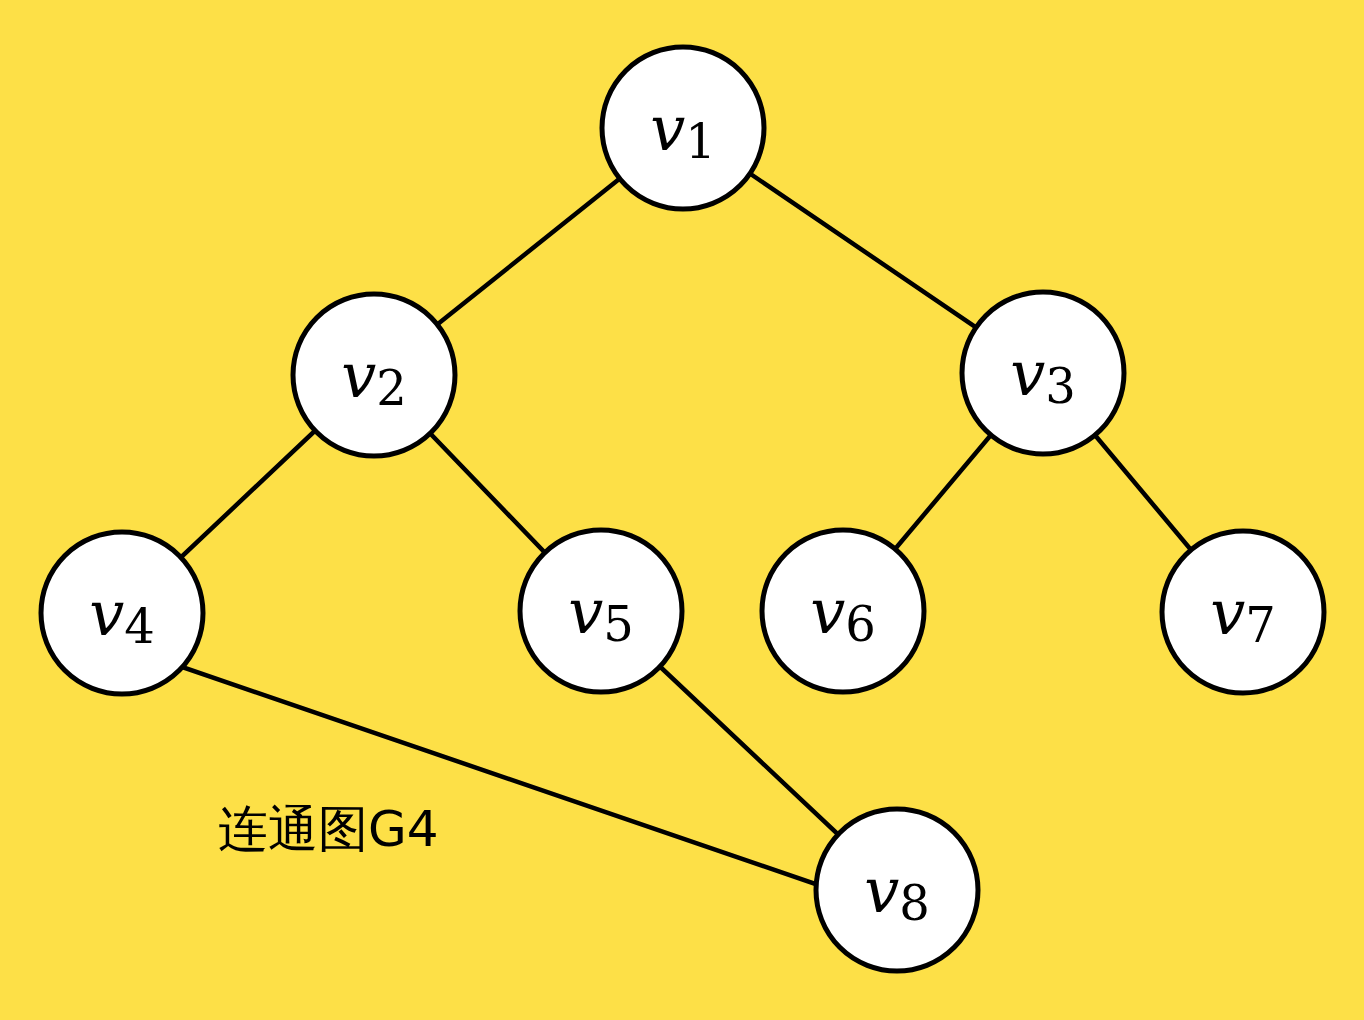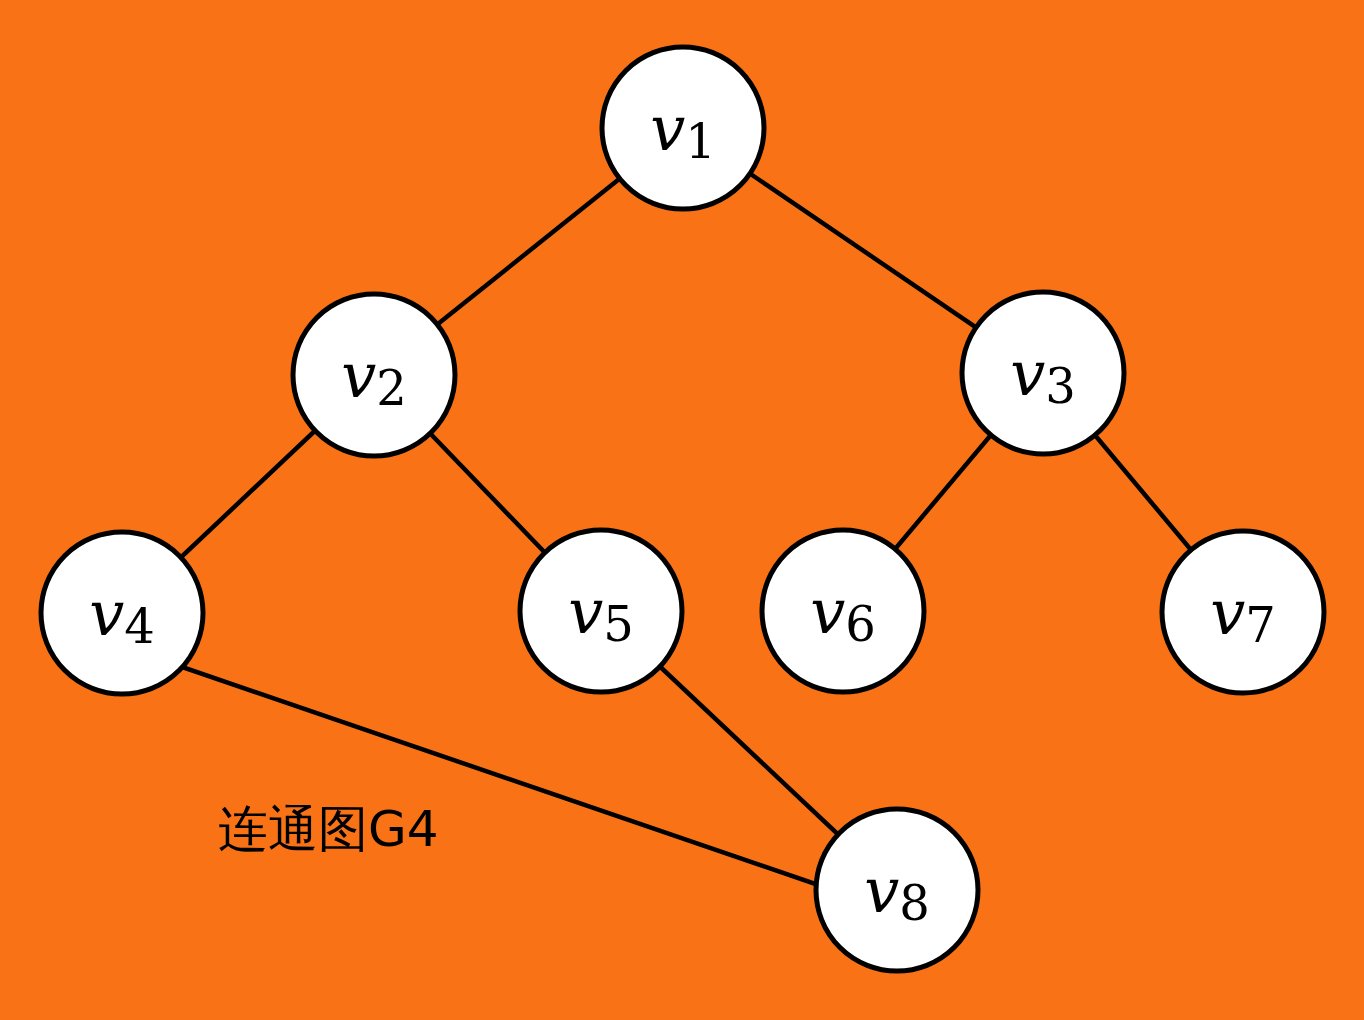--- a/index.html
+++ b/index.html
@@ -5,21 +5,21 @@
   html, body {
     margin: 0;
     padding: 0;
     background: #ffffff;
     font-family: "DejaVu Sans", "Liberation Sans", sans-serif;
   }
   .canvas {
     position: relative;
     width: 1364px;
     height: 1020px;
-    background: #f97316;
+    background: #fde047;
     overflow: hidden;
   }
   svg { display: block; }
   .node-circle { fill: #ffffff; }
   .node-label {
     font-family: "DejaVu Serif", "Liberation Serif", serif;
     fill: #000000;
   }
   .node-label .base { font-style: italic; }
   .caption {

